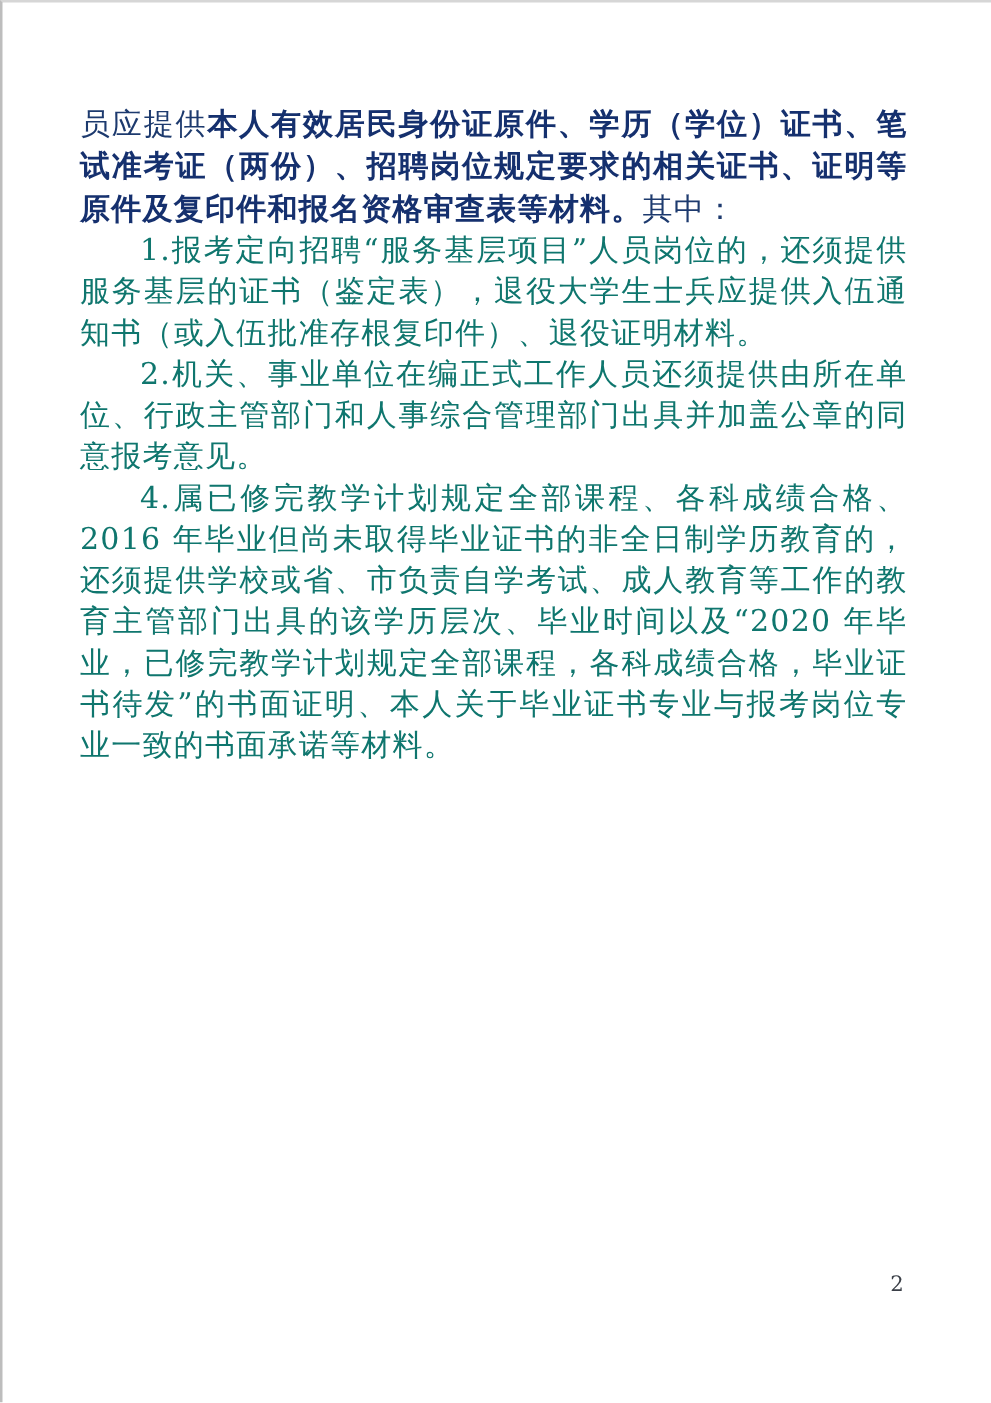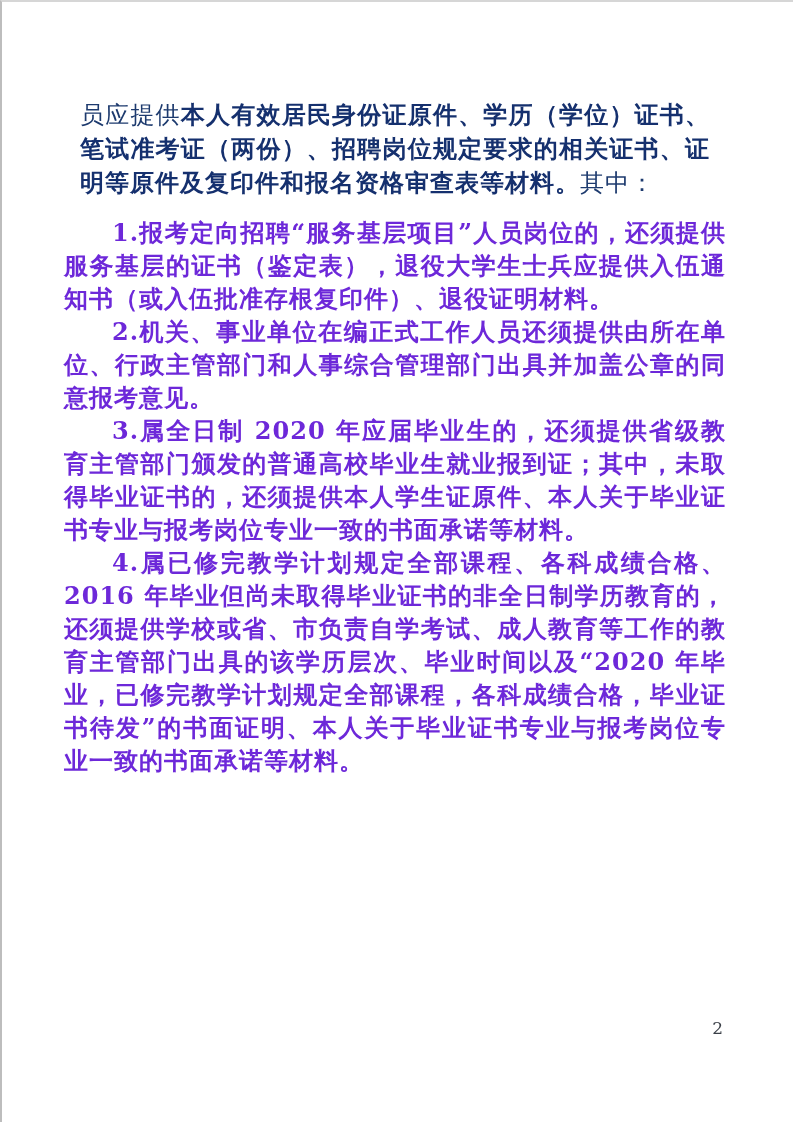--- a/index.html
+++ b/index.html
@@ -22,50 +22,48 @@
     position: absolute;
     left: 62px;
     top: 80px;
     width: 662px;
     font-size: 24px;
     line-height: 33px;
     letter-spacing: 1px;
     text-align: justify;
   }
   .intro {
-    margin: 16px;
+    margin: 0;
     color: #1d3a6e;
   }
   .intro .intro-bold {
     font-weight: bold;
     color: #15306e;
   }
   .body-para {
     margin: 0;
     text-indent: 2em;
-    color: #6d28d9;
-    font-weight: bold;
+    color: #0f766e;
   }
   .page-number {
     position: absolute;
     top: 1016px;
     right: 70px;
     font-size: 17px;
     line-height: 20px;
     color: #3a3f47;
     letter-spacing: 0;
   }
 </style>
 </head>
 <body>
 
 <div class="page">
   <div class="content">
     <p class="intro"><span>员应提供</span><span class="intro-bold">本人有效居民身份证原件、学历（学位）证书、笔试准考证（两份）、招聘岗位规定要求的相关证书、证明等原件及复印件和报名资格审查表等材料。</span><span>其中：</span></p>
 
     <p class="body-para">1.报考定向招聘“服务基层项目”人员岗位的，还须提供服务基层的证书（鉴定表），退役大学生士兵应提供入伍通知书（或入伍批准存根复印件）、退役证明材料。</p>
     <p class="body-para">2.机关、事业单位在编正式工作人员还须提供由所在单位、行政主管部门和人事综合管理部门出具并加盖公章的同意报考意见。</p>
-    <p class="body-para">3.属全日制 2020 年应届毕业生的，还须提供省级教育主管部门颁发的普通高校毕业生就业报到证；其中，未取得毕业证书的，还须提供本人学生证原件、本人关于毕业证书专业与报考岗位专业一致的书面承诺等材料。</p>
     <p class="body-para">4.属已修完教学计划规定全部课程、各科成绩合格、2016 年毕业但尚未取得毕业证书的非全日制学历教育的，还须提供学校或省、市负责自学考试、成人教育等工作的教育主管部门出具的该学历层次、毕业时间以及“2020 年毕业，已修完教学计划规定全部课程，各科成绩合格，毕业证书待发”的书面证明、本人关于毕业证书专业与报考岗位专业一致的书面承诺等材料。</p>
   </div>
 
   <div class="page-number">2</div>
 </div>
 
 </body></html>

